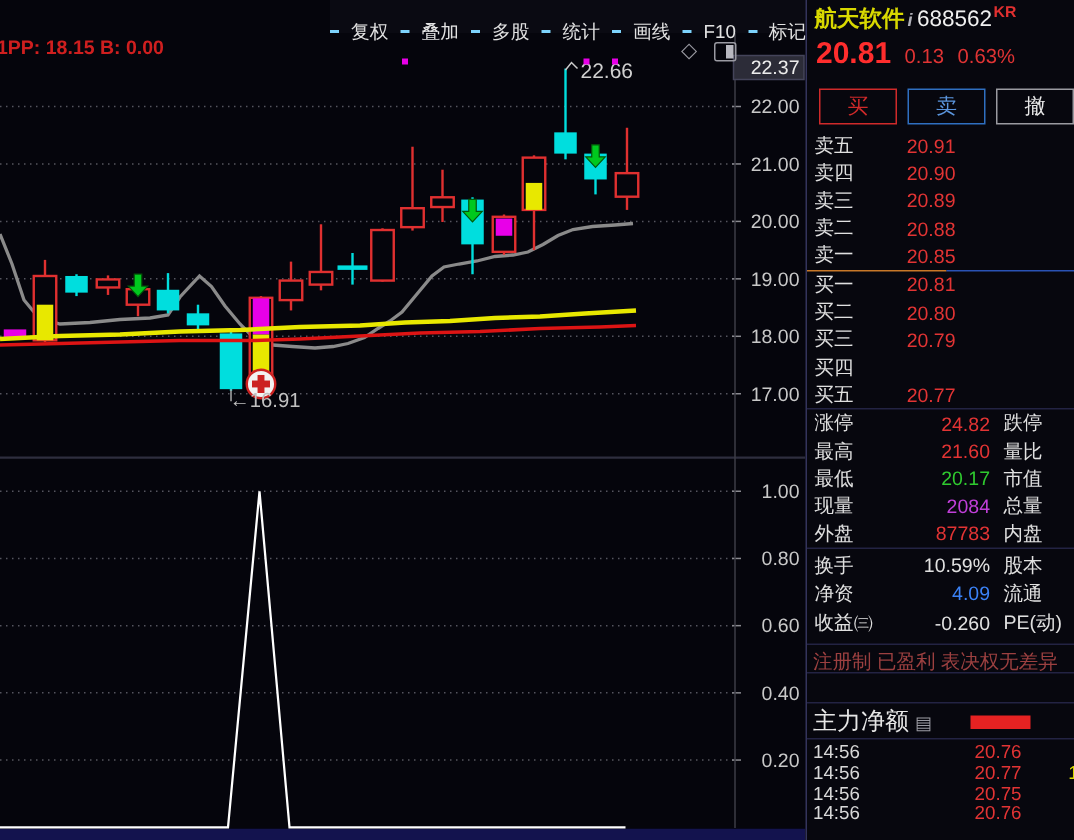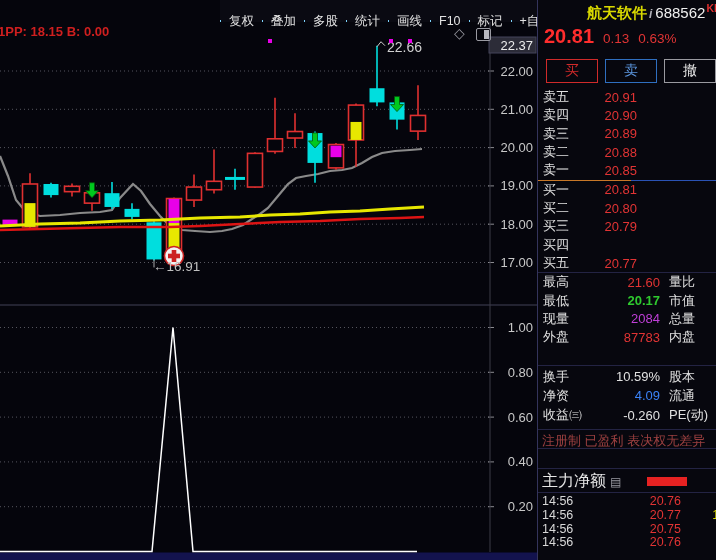--- a/index.html
+++ b/index.html
@@ -1,35 +1,35 @@
 <!DOCTYPE html>
 <html><head>
 <meta charset="utf-8">
 <style>
   html,body{margin:0;padding:0;background:#000;}
   #app{position:relative;width:716px;height:560px;background:#05050c;overflow:hidden;
        font-family:"Liberation Sans",sans-serif;-webkit-font-smoothing:antialiased;}
   
   .toolbar{position:absolute;top:0;left:220px;height:22px;display:flex;align-items:stretch;
            background:#0a0a12;color:#e2e2e2;font-size:12.5px;z-index:5;}
-  .tb-item{display:flex;align-items:center;padding:0 8px;border-left:1px solid #7dd3fc;
+  .tb-item{display:flex;align-items:center;padding:0 8px;border-left:6px solid #7dd3fc;
            line-height:22px;cursor:default;white-space:nowrap;margin-top:20px;}
   
   #chart-svg{position:absolute;left:0;top:0;z-index:1;}
   .chart-red-label{position:absolute;left:-2px;top:24px;color:#cf1f1f;font-size:13px;
            font-weight:bold;z-index:4;white-space:nowrap;}
   .diamond-icon{position:absolute;left:454px;top:25px;color:#9a9aa2;font-size:14px;z-index:4;}
   .panel-toggle-icon{position:absolute;left:476px;top:28px;width:13px;height:11px;
            border:1px solid #9a9aa2;border-radius:2px;z-index:4;}
   .panel-toggle-icon i{position:absolute;right:1px;top:1px;bottom:1px;width:5px;background:#b8b8c0;}
   
   .panel{position:absolute;left:537px;top:0;width:179px;height:560px;background:#07070e;
          border-left:1px solid #34345c;box-sizing:border-box;overflow:hidden;z-index:6;}
   .stock-row{position:absolute;left:5px;top:2px;white-space:nowrap;}
-  .stock-name{color:#d8d800;font-size:15px;font-weight:bold;margin-left:44px;}
+  .stock-name{color:#d8d800;font-size:15px;font-weight:bold;}
   .info-icon{color:#b0b0b8;font-size:12px;font-style:italic;font-weight:bold;margin:0 3px 0 2px;}
   .stock-code{color:#f0f0f0;font-size:15px;}
   .stock-tag{color:#e03030;font-size:10.5px;font-weight:bold;vertical-align:6px;margin-left:1px;}
   .price-row{position:absolute;left:6px;top:25px;white-space:nowrap;}
   .last-price{color:#ff2d2d;font-size:20px;font-weight:bold;}
   .chg{color:#e03434;font-size:13.5px;margin-left:9px;}
   .btn-row{position:absolute;left:8px;top:59px;display:flex;gap:7px;}
   .tbtn{width:50px;height:22px;display:flex;align-items:center;justify-content:center;
         font-size:14px;background:transparent;border:1px solid #888;cursor:pointer;}
   .btn-buy{border-color:#d02a2a;color:#d02a2a;}
@@ -239,27 +239,32 @@
           <span class="lab">买四</span>
         </div>
         <div class="lrow">
           <span class="lab">买五</span>
           <span class="val" style="color: rgb(226, 52, 52);">20.77</span>
         </div>
       </div>
     <div class="sep" style="top:272px"></div>
     <div class="rows" id="stat-rows" style="top:273px">
         <div class="srow">
+          <span class="lab">涨停</span>
+          <span class="val" style="color: rgb(226, 52, 52);">24.82</span>
+          <span class="lab2">跌停</span>
+        </div>
+        <div class="srow">
           <span class="lab">最高</span>
           <span class="val" style="color: rgb(226, 52, 52);">21.60</span>
           <span class="lab2">量比</span>
         </div>
         <div class="srow">
           <span class="lab">最低</span>
-          <span class="val" style="color: rgb(47, 201, 47); font-weight: bold;">20.17</span>
+          <span class="val" style="color: rgb(47, 201, 47);">20.17</span>
           <span class="lab2">市值</span>
         </div>
         <div class="srow">
           <span class="lab">现量</span>
           <span class="val" style="color: rgb(192, 63, 216);">2084</span>
           <span class="lab2">总量</span>
         </div>
         <div class="srow">
           <span class="lab">外盘</span>
           <span class="val" style="color: rgb(226, 52, 52);">87783</span>

